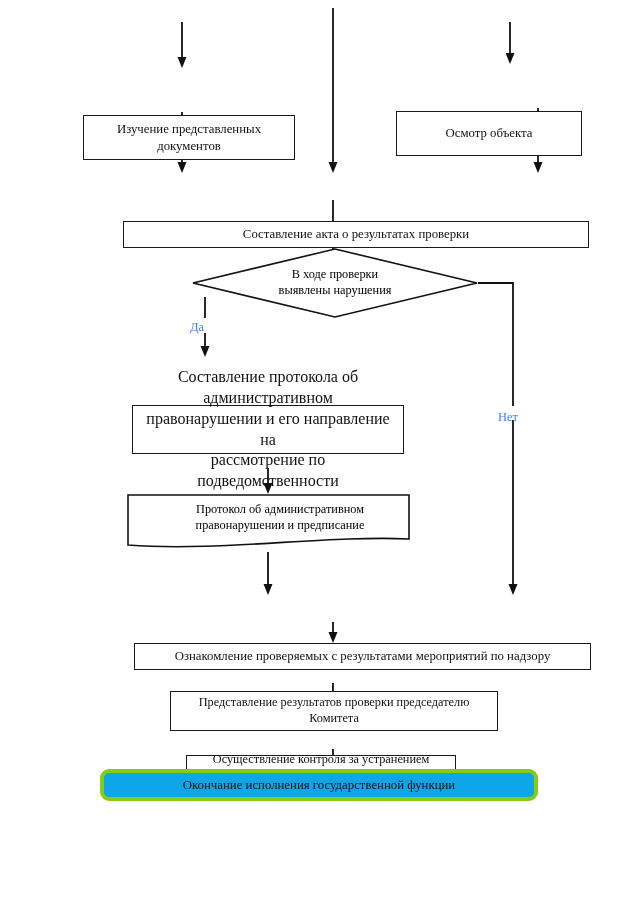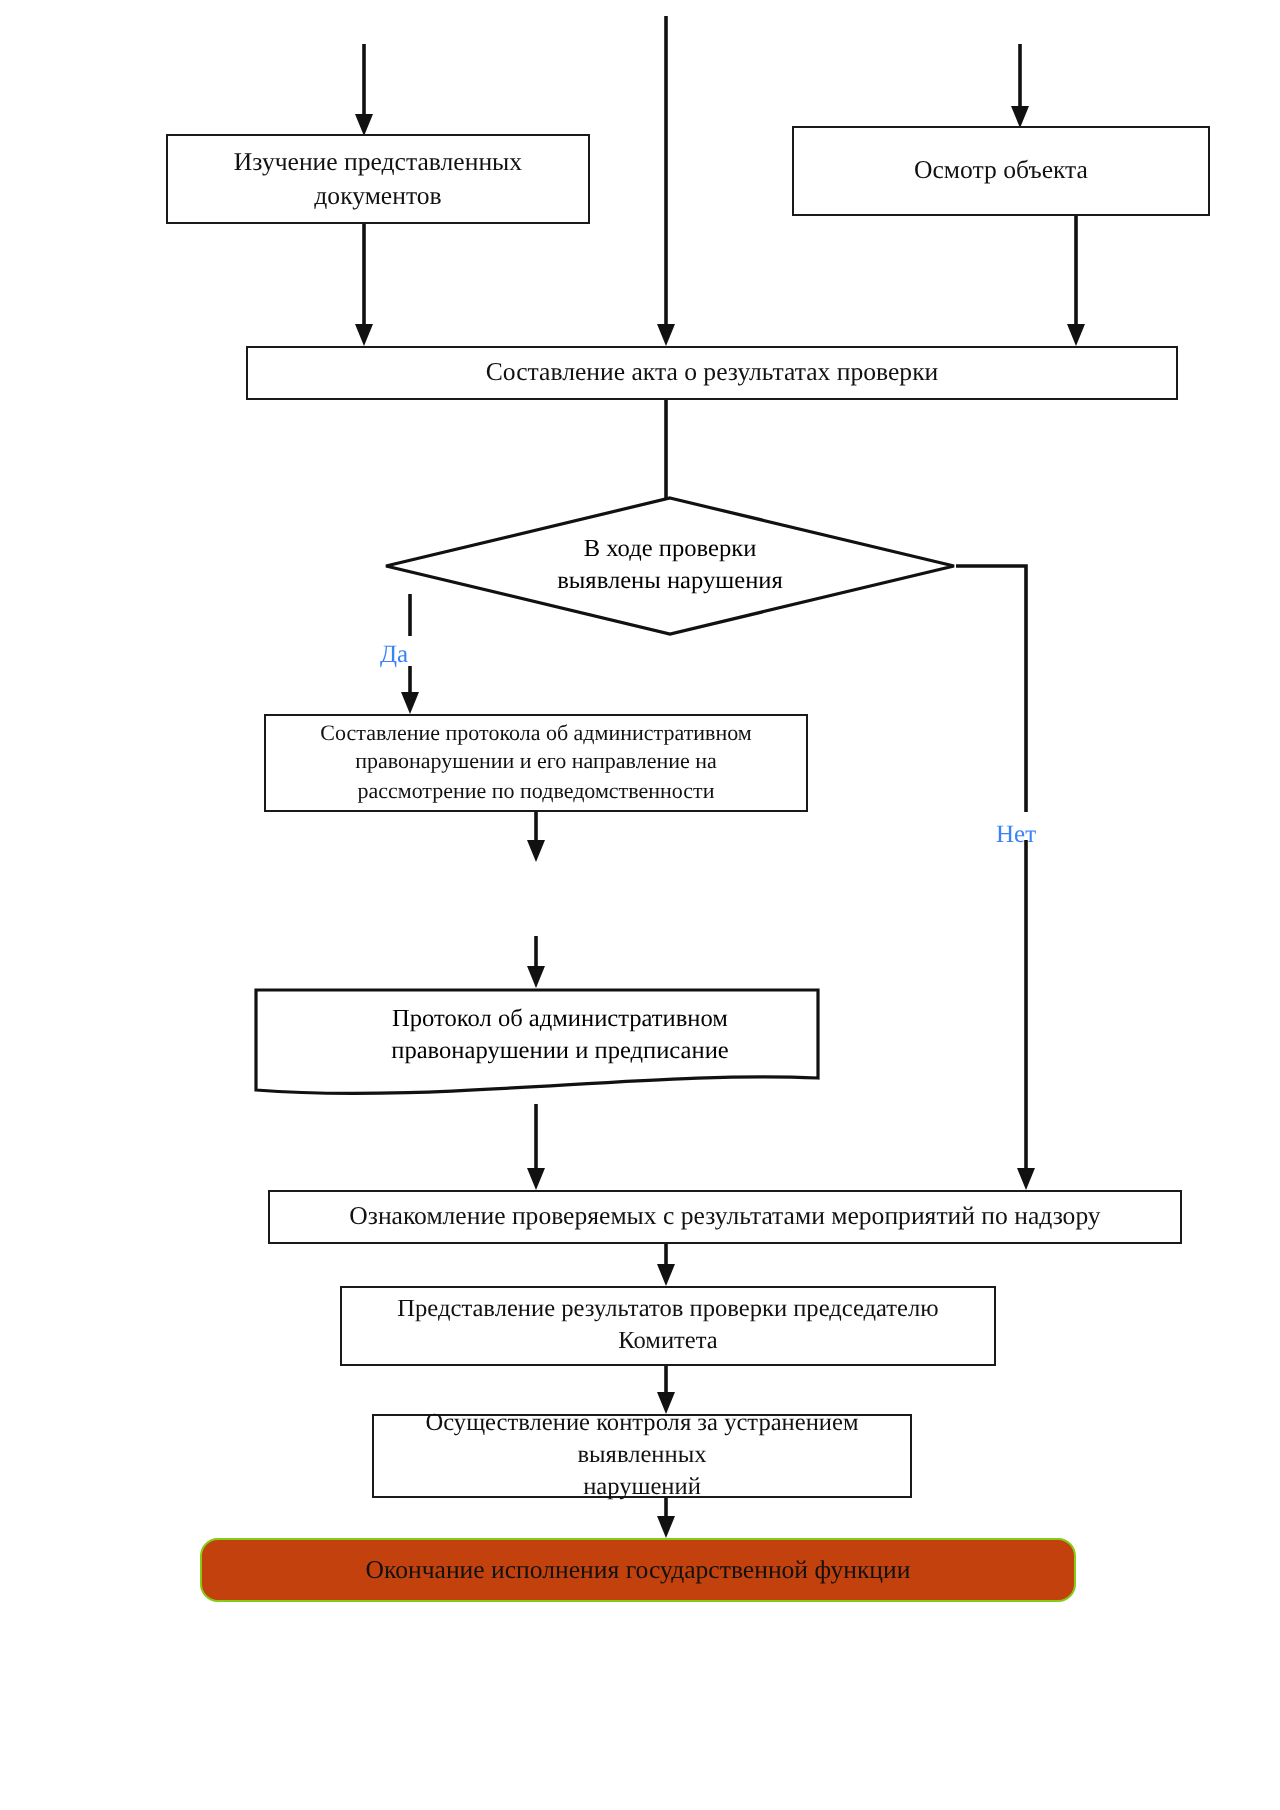--- a/index.html
+++ b/index.html
@@ -31,24 +31,25 @@
   }
   .node .txt {
     display: block;
     width: 100%;
     padding: 0 8px;
     white-space: pre-line;
   }
   .rect {
     border: 1px solid #1a1a1a;
     background: #ffffff;
+    margin-top: 48px;
   }
   .terminator {
-    border: 1px solid #84cc16;
-    background: #c2410c;
+    border: 4px solid #84cc16;
+    background: #0ea5e9;
     border-radius: 9px;
   }
   .diamond-wrap {
     position: absolute;
   }
   .diamond-wrap svg {
     position: absolute;
     left: 0;
     top: 0;
   }
@@ -92,21 +93,21 @@
     fill: none;
   }
   .edge polygon { fill: #111111; }
   .edge-label {
     position: absolute;
     font-size: 12.5px;
     line-height: 1;
     color: #3b82f6;
     white-space: nowrap;
   }
-  .fs12 { font-size: 11px; }
+  .fs12 { font-size: 16px; }
   .fs125 { font-size: 12.3px; }
   .fs13 { font-size: 12.8px; }
 </style>
 </head>
 <body>
 
 <div id="canvas">
 
   <svg class="edge" viewBox="0 0 640 905" width="640" height="905">
 
@@ -152,21 +153,21 @@
 
     <line x1="333" y1="749" x2="333" y2="760"></line>
     <polygon points="333,769 328.5,758 337.5,758"></polygon>
   </svg>
 
   <div class="node rect fs13" style="left:83px; top:67px; width:212px; height:45px;">
     <span class="txt">Изучение представленных
 документов</span>
   </div>
 
-  <div class="node rect fs13" style="left:396px; top:63px; width:209px; height:45px;">
+  <div class="node rect fs13" style="left:396px; top:63px; width:186px; height:45px;">
     <span class="txt">Осмотр объекта</span>
   </div>
 
   <div class="node rect fs13" style="left:123px; top:173px; width:466px; height:27px;">
     <span class="txt">Составление акта о результатах проверки</span>
   </div>
 
   <div class="diamond-wrap" style="left:192px; top:248px; width:286px; height:70px;">
     <svg width="286" height="70" viewBox="0 0 286 70">
       <polygon points="143,1 285,35 143,69 1,35" fill="#ffffff" stroke="#111111" stroke-width="1.6"></polygon>

